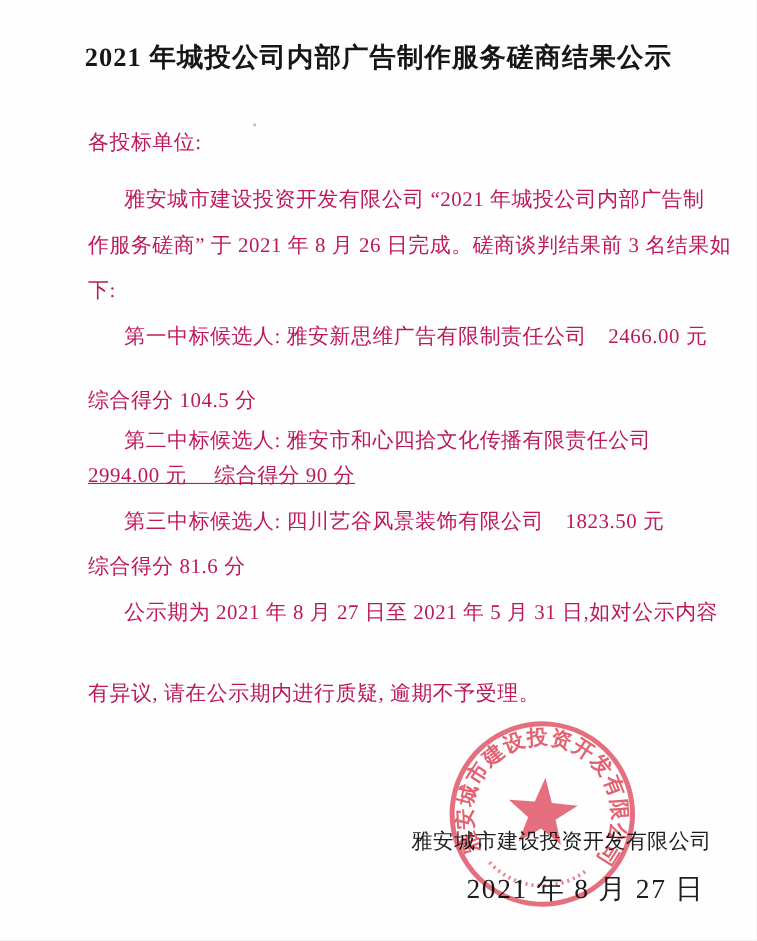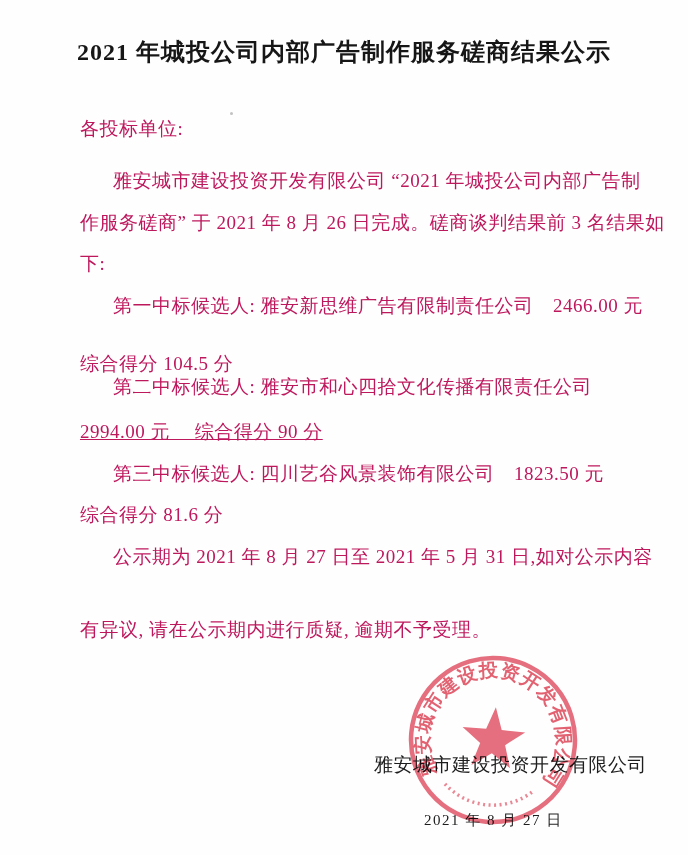--- a/index.html
+++ b/index.html
@@ -31,24 +31,23 @@
   .sig-company{
     position:absolute;
     left:374px;top:752px;
     font-size:19px;
     letter-spacing:0.5px;
     white-space:pre;
   }
   .sig-date{
     position:absolute;
     left:424px;top:791px;
-    font-size:15px;
+    font-size:25px;
     letter-spacing:1.5px;
     white-space:pre;
-    margin-top:20px;
   }
   .seal{
     position:absolute;
     left:391px;top:638px;
     width:204px;height:204px;
     mix-blend-mode:multiply;
     opacity:0.88;
     transform:rotate(5deg);
     pointer-events:none;
   }
@@ -73,21 +72,21 @@
   <div class="title">2021 年城投公司内部广告制作服务磋商结果公示</div>
 
   <div class="speck"></div>
 
   <div class="line" style="left:80px;top:116px;">各投标单位:</div>
   <div class="line" style="left:113px;top:168px;">雅安城市建设投资开发有限公司 “2021 年城投公司内部广告制</div>
   <div class="line" style="left:80px;top:210px;">作服务磋商” 于 2021 年 8 月 26 日完成。磋商谈判结果前 3 名结果如</div>
   <div class="line" style="left:80px;top:251px;">下:</div>
   <div class="line" style="left:113px;top:293px;">第一中标候选人: 雅安新思维广告有限制责任公司　2466.00 元</div>
   <div class="line" style="left:80px;top:351px;">综合得分 104.5 分</div>
-  <div class="line" style="left:113px;top:374px;text-align:right;">第二中标候选人: 雅安市和心四拾文化传播有限责任公司</div>
+  <div class="line" style="left:113px;top:387px;text-align:right;">第二中标候选人: 雅安市和心四拾文化传播有限责任公司</div>
   <div class="line" style="left:80px;top:419px;text-decoration:underline;">2994.00 元　 综合得分 90 分</div>
   <div class="line" style="left:113px;top:461px;">第三中标候选人: 四川艺谷风景装饰有限公司　1823.50 元</div>
   <div class="line" style="left:80px;top:502px;">综合得分 81.6 分</div>
   <div class="line" style="left:113px;top:544px;">公示期为 2021 年 8 月 27 日至 2021 年 5 月 31 日,如对公示内容</div>
   <div class="line" style="left:80px;top:617px;text-align:center;">有异议, 请在公示期内进行质疑, 逾期不予受理。</div>
 
   <div class="sig-company">雅安城市建设投资开发有限公司</div>
   <div class="sig-date">2021 年 8 月 27 日</div>
 
   <svg class="seal" viewBox="-102 -102 204 204" xmlns="http://www.w3.org/2000/svg">

